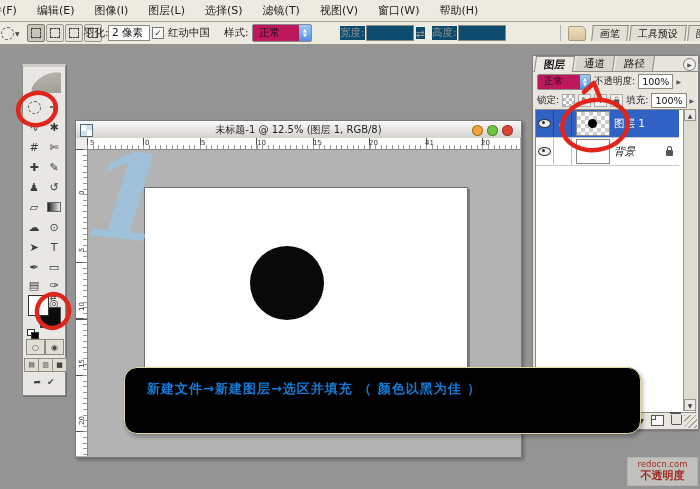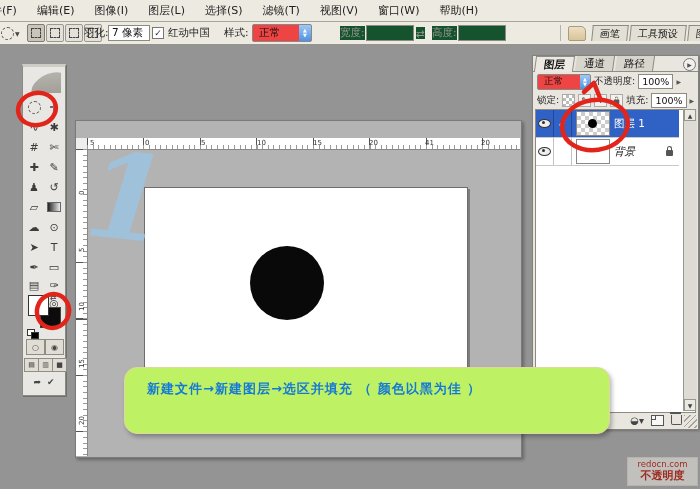--- a/index.html
+++ b/index.html
@@ -16,26 +16,26 @@
   .ob{position:absolute;top:0;height:22px;display:flex;align-items:center;}
   .toolpreset{left:1px;width:22px;gap:1px;}
   .dashcircle{width:11px;height:11px;border:1px dashed #555;border-radius:50%;}
   .dropdown-caret{font-size:6px;color:#444;}
   .selmode{left:27px;gap:1px;}
   .mini-btn{width:16px;height:16px;background:#E4E1D8;border:1px solid #9B988F;border-radius:2px;
             display:flex;align-items:center;justify-content:center;}
   .mini-btn.pressed{background:#C9C5BA;border-color:#7E7B72;}
   .dashsq{width:8px;height:8px;border:1px dashed #444;}
   .ob-label{font-size:10.5px;color:#222;white-space:nowrap;}
-  .ob-label.disabled,.ob-box.disabled{color:#9a978f;background:#14532d;}
+  .ob-label.disabled,.ob-box.disabled{color:#9a978f;background:#0c4a6e;}
   .ob-box{background:#fff;border:1px solid #8d8a82;font-size:10.5px;padding:0 3px;height:14px;
           display:flex;align-items:center;}
   .checkbox{width:10px;height:10px;background:#fff;border:1px solid #777;font-size:9px;line-height:9px;
             color:#234;display:flex;align-items:center;justify-content:center;}
-  .aqua-select{display:flex;height:16px;border:1px solid #888;background:#ef4444;border-radius:2px;overflow:hidden;}
+  .aqua-select{display:flex;height:16px;border:1px solid #888;background:#be185d;border-radius:2px;overflow:hidden;}
   .aqua-select .val{padding:0 6px;display:flex;align-items:center;font-size:10.5px;min-width:34px;}
   .stepper{width:12px;background:linear-gradient(#9EC9F8,#4E92E2);display:flex;flex-direction:column;
            align-items:center;justify-content:center;color:#fff;font-size:5px;line-height:5px;}
   .vsep{position:absolute;top:3px;width:1px;height:16px;background:#B5B2A9;}
   .brushfile-icon{width:16px;height:13px;background:linear-gradient(#EEDFC2,#D9C49A);
                   border:1px solid #A89B7E;border-radius:2px 5px 2px 2px;}
   .welltab{height:15px;padding:0 7px;background:#E2DFD5;border:1px solid #8E8B84;border-bottom:none;
            font-size:10px;display:flex;align-items:center;transform:skewX(-6deg);margin-right:2px;white-space:nowrap;}
   
   .toolbox{position:absolute;left:22px;top:64px;width:42px;height:328px;background:#E9E7E3;
@@ -125,22 +125,22 @@
   .pbottom{position:absolute;left:0;bottom:1px;width:100%;height:16px;display:flex;align-items:center;
            justify-content:flex-end;gap:7px;padding-right:16px;box-sizing:border-box;color:#444;}
   .adjicon{font-size:10px;}
   .newlayer{width:11px;height:9px;border:1px solid #555;background:#f8f8f6;position:relative;}
   .newlayer:before{content:"";position:absolute;left:0;top:0;width:3px;height:3px;border-right:1px solid #555;border-bottom:1px solid #555;}
   .trash{position:relative;width:9px;height:9px;border:1px solid #555;border-top:none;border-radius:0 0 2px 2px;}
   .trash:before{content:"";position:absolute;left:-2px;top:-3px;width:11px;height:2px;background:#555;}
   .grip{position:absolute;right:1px;bottom:1px;width:13px;height:13px;
         background:repeating-linear-gradient(135deg,#a5a29b 0 1px,transparent 1px 4px);}
   
-  .note{position:absolute;left:124px;top:367px;width:484px;height:65px;background:#bef264;
-        border:1px solid #DFD7A2;border-radius:13px;box-shadow:2px 3px 4px rgba(0,0,0,.28);z-index:40;}
+  .note{position:absolute;left:124px;top:367px;width:484px;height:65px;background:#000000;
+        border:1px solid #DFD7A2;border-radius:13px;box-shadow:2px 3px 4px rgba(0,0,0,.28);z-index:40;padding-left:31px;}
   .note .txt{position:absolute;left:22px;top:12px;font-size:13px;font-weight:bold;color:#1579D6;letter-spacing:1px;}
   .annot{position:absolute;left:0;top:0;width:700px;height:489px;z-index:50;pointer-events:none;}
   .watermark{position:absolute;left:627px;top:457px;width:69px;height:27px;background:rgba(230,228,222,.55);
              border:1px solid #b7b4ad;z-index:60;text-align:center;color:#9E2B20;line-height:1.15;}
   .watermark .l1{font-size:8.5px;display:block;margin-top:2px;}
   .watermark .l2{font-size:11px;font-weight:bold;display:block;}
 </style>
 </head>
 <body>
 
@@ -176,21 +176,21 @@
           <span class="dashsq"></span>
         </span>
       <span class="mini-btn">
           <span class="dashsq"></span>
         </span>
     </div>
     <div class="ob" style="left:84px;">
         <span class="ob-label">羽化:</span>
       </div>
     <div class="ob" style="left:108px;">
-        <span class="ob-box" style="width:34px;">7 像素</span>
+        <span class="ob-box" style="width:34px;">2 像素</span>
       </div>
     <div class="ob" style="left:152px;gap:4px;">
       <span class="checkbox">✓</span>
       <span class="ob-label">红动中国</span>
     </div>
     <div class="ob" style="left:224px;">
         <span class="ob-label">样式:</span>
       </div>
     <div class="ob" style="left:252px;">
       <span class="aqua-select">
@@ -309,20 +309,29 @@
     <span class="screenbtn" style="left:1px;">▤</span>
     <span class="screenbtn" style="left:15px;">▥</span>
     <span class="screenbtn" style="left:29px;">■</span>
     <div class="irrow">
       <span>➦</span>
       <span>✔</span>
     </div>
   </div>
 
   <div class="docwin">
+    <div class="titlebar">
+      <span class="doc-icon"></span>
+      <span class="doc-title">未标题-1 @ 12.5% (图层 1, RGB/8)</span>
+      <span class="macbtns">
+        <span class="macbtn" style="background:#F2A33C;"></span>
+        <span class="macbtn" style="background:#6FC83F;"></span>
+        <span class="macbtn" style="background:#E04338;"></span>
+      </span>
+    </div>
     <div class="ruler-corner"></div>
     <div class="hruler">
       <span class="rnum" style="left:3px;top:1px;">5</span>
       <span class="rnum" style="left:58px;top:1px;">0</span>
       <span class="rnum" style="left:114px;top:1px;">5</span>
       <span class="rnum" style="left:170px;top:1px;">10</span>
       <span class="rnum" style="left:226px;top:1px;">15</span>
       <span class="rnum" style="left:282px;top:1px;">20</span>
       <span class="rnum" style="left:338px;top:1px;">41</span>
       <span class="rnum" style="left:394px;top:1px;">20</span>

